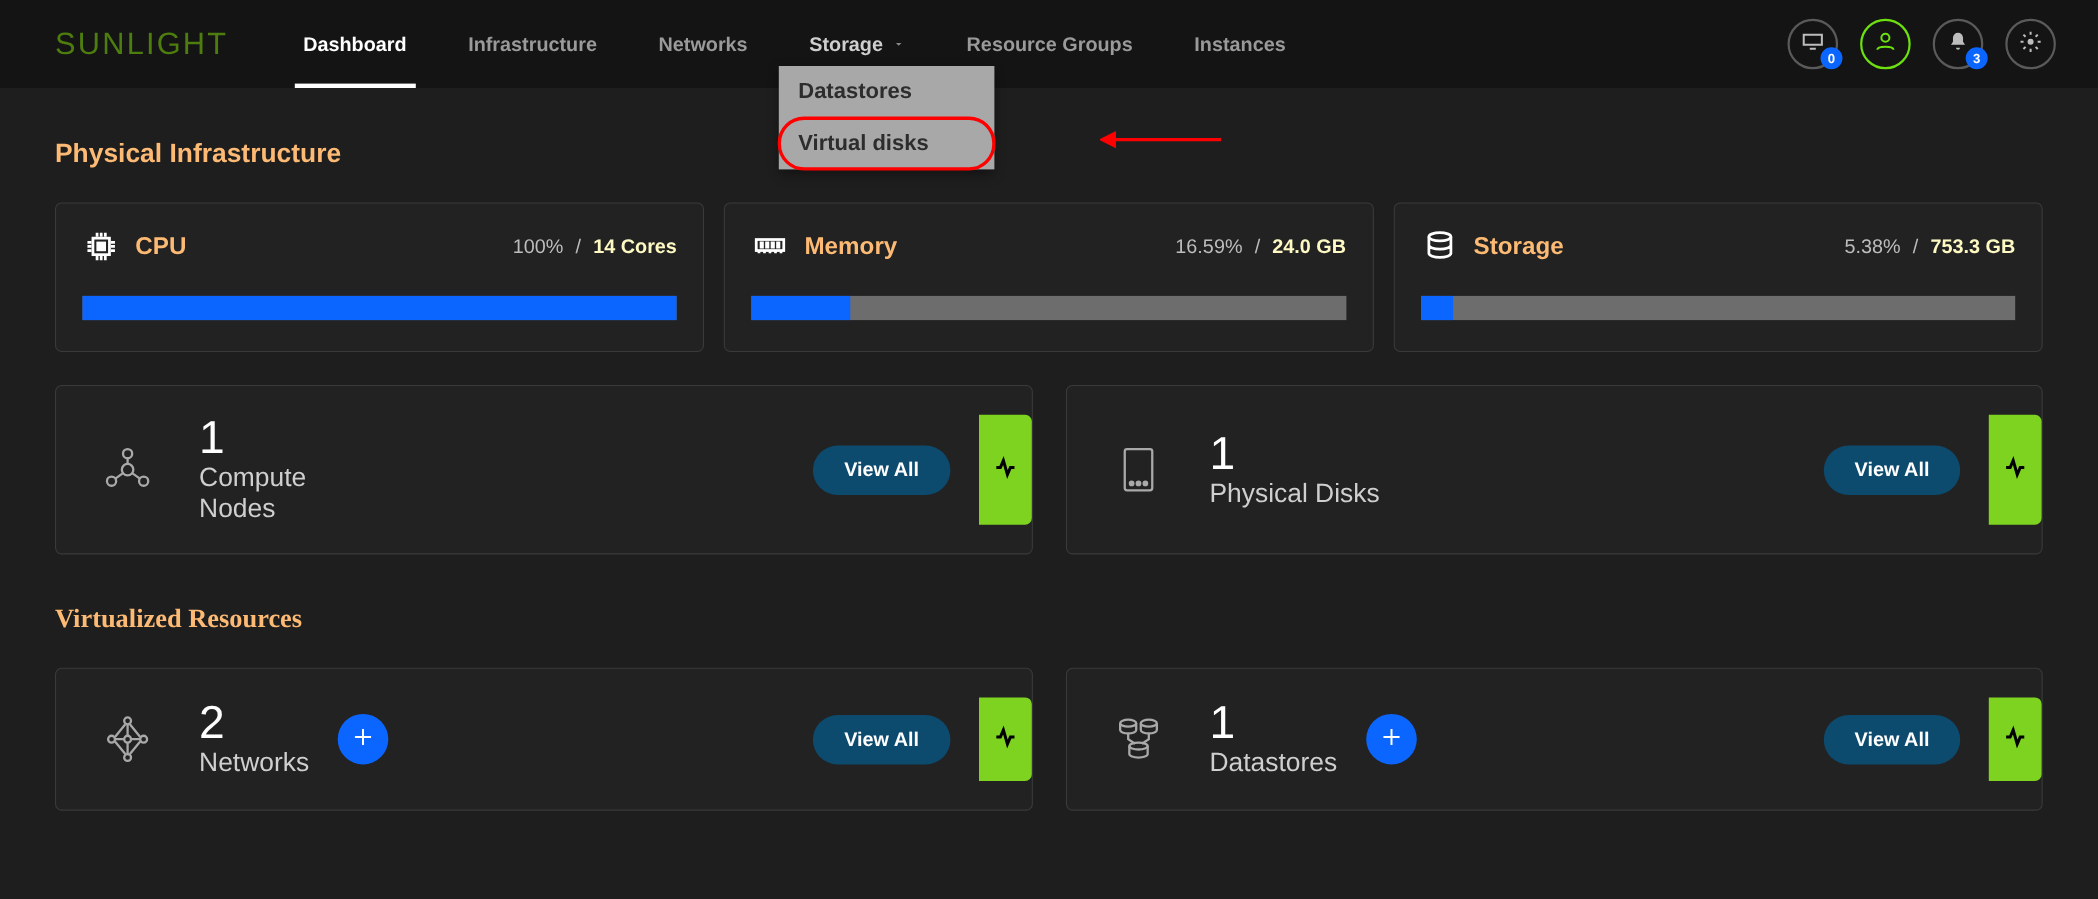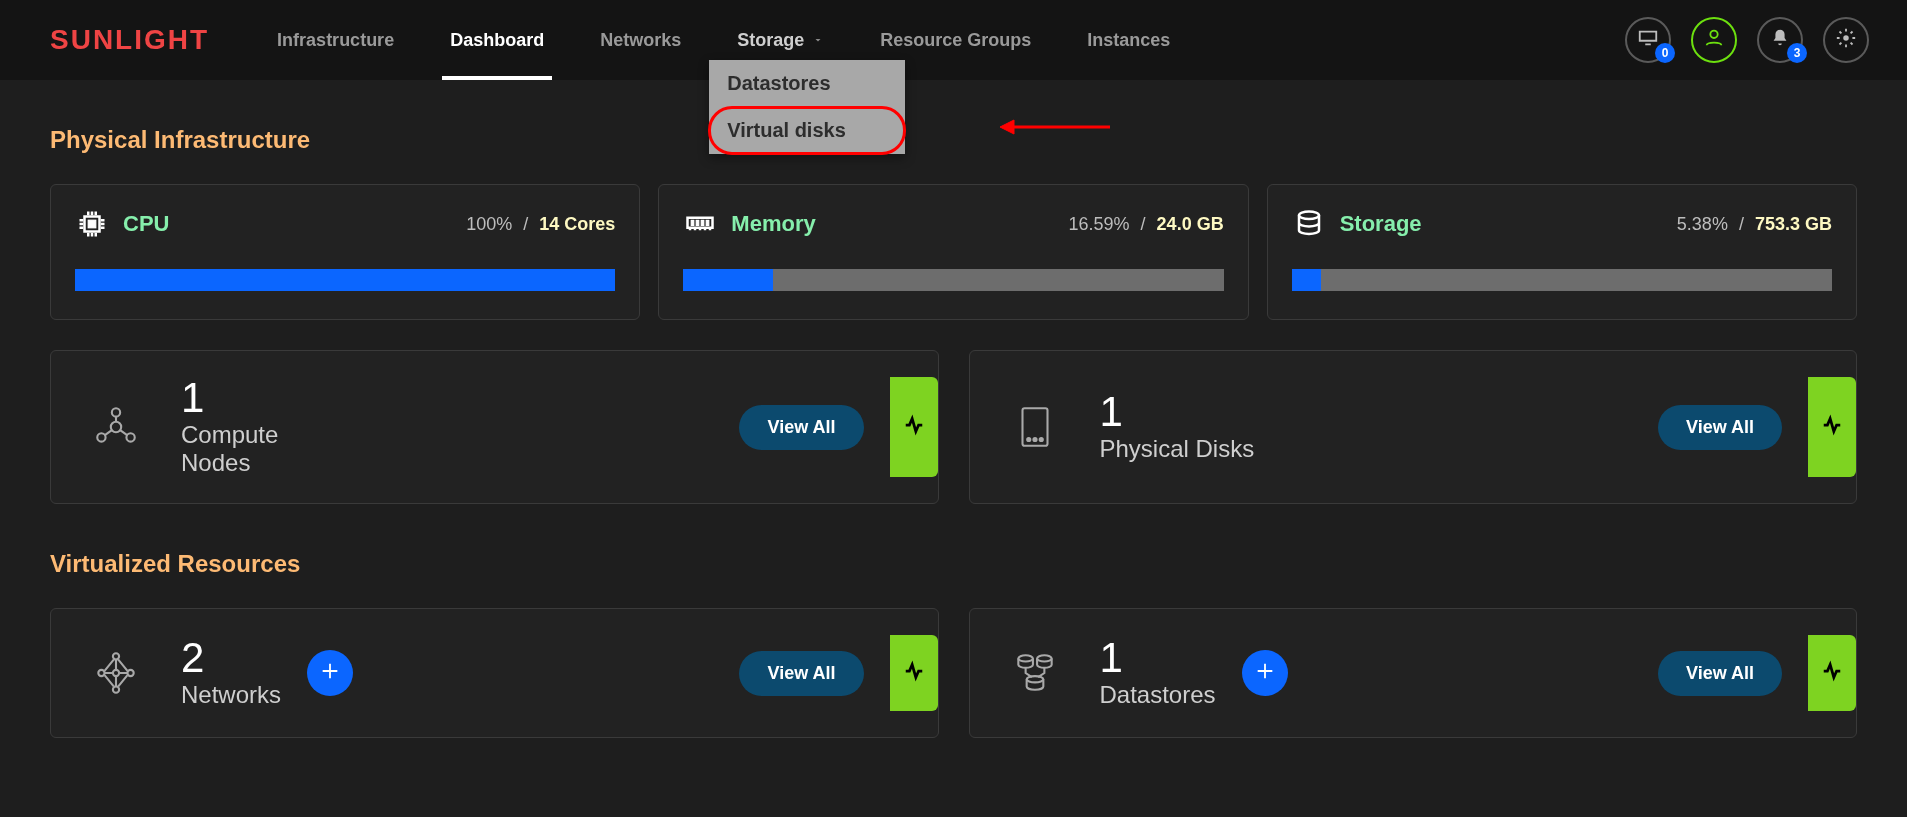--- a/index.html
+++ b/index.html
@@ -1,19 +1,19 @@
 <!DOCTYPE html>
 <html><head>
 <meta charset="utf-8">
 <style>
   * { box-sizing: border-box; margin: 0; padding: 0; }
   html, body { width: 1907px; height: 817px; background:#1e1e1e; color:#e6e6e6; font-family: "Segoe UI", Arial, sans-serif; overflow:hidden; }
   
   .topbar { height:80px; width:100%; background:#141414; display:flex; align-items:center; padding:0 20px; position:relative; }
-  .logo { color:#ef4444; font-weight:700; letter-spacing:2px; font-size:28px; font-family: "Arial Black", sans-serif; margin:0 40px 0 30px; user-select:none; }
+  .logo { color:#4d7c0f; font-weight:400; letter-spacing:2px; font-size:28px; font-family: "Arial Black", sans-serif; margin:0 40px 0 30px; user-select:none; }
   .nav { display:flex; align-items:stretch; height:100%; }
   .nav-item { display:flex; align-items:center; padding:0 28px; color:#9a9a9a; font-size:18px; font-weight:600; cursor:pointer; position:relative; }
   .nav-item.active { color:#fff; }
   .nav-item.active::after { content:""; position:absolute; left:20px; right:20px; bottom:0; height:4px; background:#fff; }
   .nav-item.open { color:#cfcfcf; }
   .chev { margin-left:8px; display:inline-block; }
   .chev svg { width:12px; height:12px; fill:#8a8a8a; }
   .topbar-right { margin-left:auto; display:flex; align-items:center; gap:20px; padding-right:18px; }
   .circ { width:46px; height:46px; border:2px solid #5a5a5a; border-radius:50%; display:flex; align-items:center; justify-content:center; position:relative; cursor:pointer; }
   .circ svg { width:22px; height:22px; fill:#bdbdbd; }
@@ -25,21 +25,21 @@
   .dropdown-item { padding:12px 18px; font-size:20px; cursor:pointer; }
   .dropdown-item.hl { outline:3px solid #ff0000; outline-offset:-2px;border-radius:23px; }
   .arrow-annot { position:absolute; top:115px; left:1000px; pointer-events:none; }
   .arrow-annot svg line, .arrow-annot svg polygon { stroke:#ff0000; fill:#ff0000; }
   
   .page { padding:28px 50px; }
   .section-title { font-size:24px; font-weight:700; color:#fdba74; margin:18px 0 30px 0; }
   .row3 { display:flex; gap:18px; }
   .stat-card { flex:1; border:1px solid #3a3a3a; border-radius:6px; background:#222; padding:22px 24px 28px 24px; }
   .stat-head { display:flex; align-items:center; }
-  .stat-head .title { font-size:22px; font-weight:700; color:#86efac; margin-left:14px; }
+  .stat-head .title { font-size:22px; font-weight:700; color:#fdba74; margin-left:14px; }
   .stat-head .vals { margin-left:auto; font-size:18px; color:#bdbdbd; }
   .stat-head .vals b { color:#fef9c3; font-weight:800; }
   .bar { margin-top:28px; height:22px; width:100%; background:#6d6d6d; position:relative; }
   .bar-fill { position:absolute; left:0; top:0; bottom:0; background:#0b66ff; }
   .icon-box { width:34px; height:34px; display:flex; align-items:center; justify-content:center; }
   .icon-box svg { width:30px; height:30px; fill:#fff; stroke:#fff; }
   
   .row2 { display:flex; gap:30px; margin-top:30px; }
   .res-card { flex:1; border:1px solid #3a3a3a; border-radius:6px; background:#222; display:flex; align-items:center; padding:26px 0 26px 30px; position:relative; min-height:130px; }
   .res-card .ricon { width:70px; display:flex; align-items:center; justify-content:center; }
@@ -54,25 +54,25 @@
   .status-strip svg { width:22px; height:22px; stroke:#000; fill:none; stroke-width:3; }
   .sep { color:#bdbdbd; margin:0 6px; }
 </style>
 </head>
 <body>
 
 <div class="topbar">
   <div class="logo">SUNLIGHT</div>
 
   <div class="nav">
+    <div class="nav-item active">
+      <span>Dashboard</span>
+    </div>
     <div class="nav-item">
       <span>Infrastructure</span>
-    </div>
-    <div class="nav-item active">
-      <span>Dashboard</span>
     </div>
     <div class="nav-item">
       <span>Networks</span>
     </div>
     <div class="nav-item open" style="position:relative;">
       <span>Storage</span>
       <span class="chev">
         <svg viewBox="0 0 24 24">
             <path d="M7 10l5 5 5-5z"></path>
           </svg>
@@ -246,21 +246,21 @@
       </div>
       <button class="view-btn">View All</button>
       <div class="status-strip">
         <span><svg viewBox="0 0 24 24">
               <path d="M3 12h4l3-7 4 14 3-7h4"></path>
             </svg></span>
       </div>
     </div>
   </div>
 
-  <div class="section-title" style="margin-top:46px;">Virtualized Resources</div>
+  <div class="section-title" style="margin-top:46px;font-family:Liberation Serif, serif;">Virtualized Resources</div>
 
   <div class="row2">
 
     <div class="res-card">
       <div class="ricon">
         <svg viewBox="0 0 48 48">
             <circle cx="10" cy="24" r="3"></circle>
             <circle cx="38" cy="24" r="3"></circle>
             <circle cx="24" cy="8" r="3"></circle>
             <circle cx="24" cy="40" r="3"></circle>

